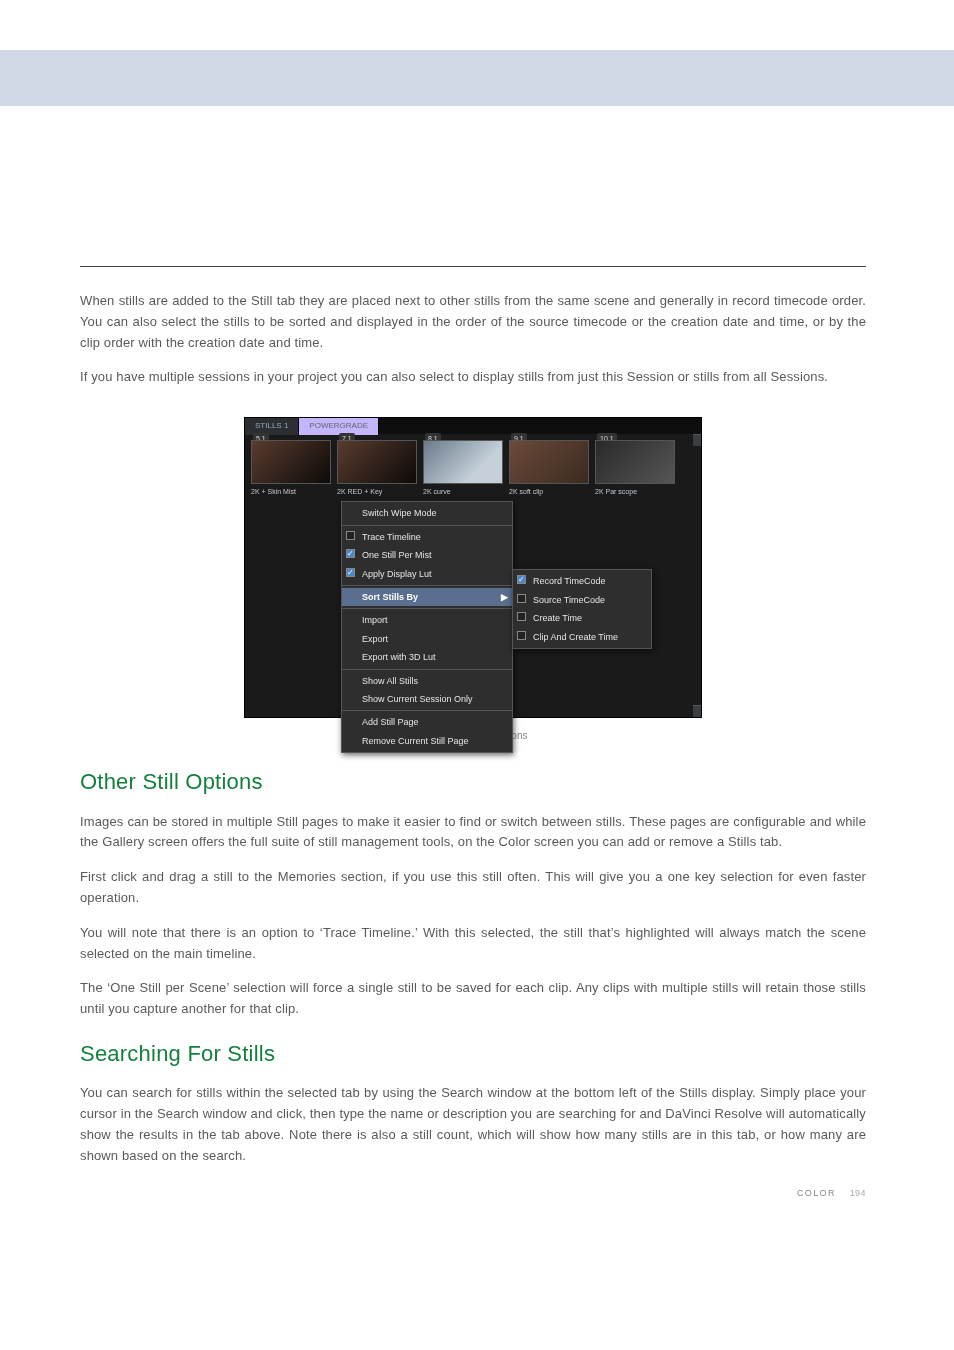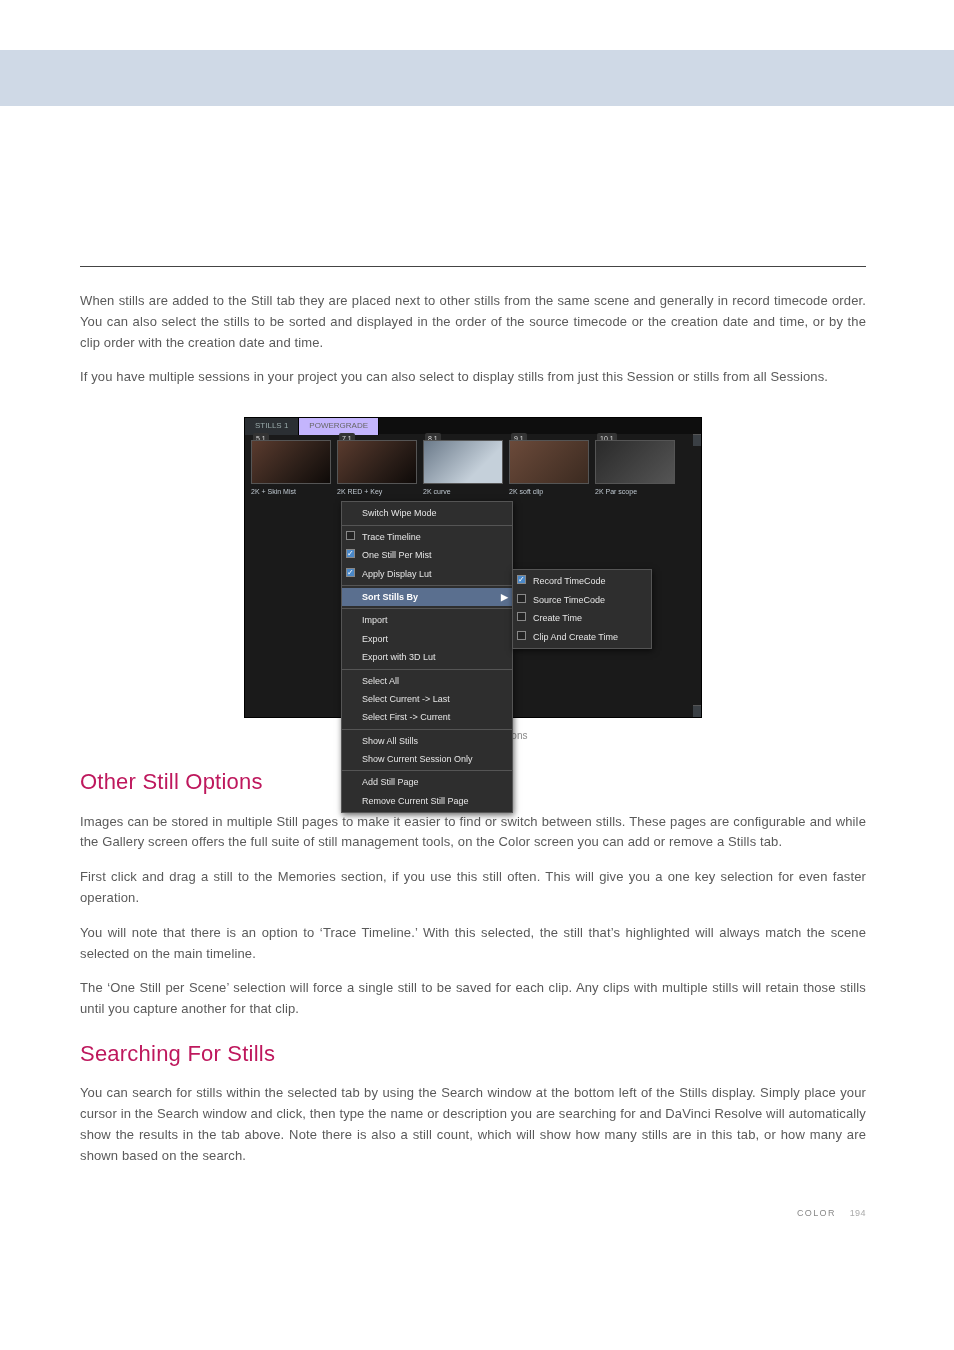--- a/index.html
+++ b/index.html
@@ -26,39 +26,39 @@
     margin: 160px 0 24px 0;
   }
   p.body {
     color: #5a5a5a;
     text-align: justify;
     margin-bottom: 14px;
     font-weight: 300;
     letter-spacing: 0.01em;
   }
   h2.section {
-    color: #be185d;
+    color: #15803d;
     font-weight: 300;
     font-size: 22px;
     margin: 16px 0 12px 0;
     letter-spacing: 0.01em;
   }
   .caption {
     text-align: center;
     font-size: 10px;
     color: #8a8a8a;
     margin: 10px 0 20px 0;
     font-weight: 300;
   }
   .footer {
     text-align: right;
     font-size: 9px;
     letter-spacing: 0.15em;
     color: #888;
-    margin-top: 40px;
+    margin-top: 20px;
   }
   .footer .pg { color: #aaa; margin-left: 10px; letter-spacing: 0.05em; }
 
   
   .figure {
     width: 458px;
     margin: 29px auto 0 auto;
     background: #1a1a1a;
     border: 1px solid #000;
     position: relative;
@@ -244,25 +244,20 @@
         </div>
         <div class="menu-group">
           <div class="menu-item hl"><span>Sort Stills By</span><span class="arrow">▶</span></div>
         </div>
         <div class="menu-group">
           <div class="menu-item">Import</div>
           <div class="menu-item">Export</div>
           <div class="menu-item">Export with 3D Lut</div>
         </div>
         <div class="menu-group">
-          <div class="menu-item">Select All</div>
-          <div class="menu-item">Select Current -&gt; Last</div>
-          <div class="menu-item">Select First -&gt; Current</div>
-        </div>
-        <div class="menu-group">
           <div class="menu-item">Show All Stills</div>
           <div class="menu-item">Show Current Session Only</div>
         </div>
         <div class="menu-group">
           <div class="menu-item">Add Still Page</div>
           <div class="menu-item">Remove Current Still Page</div>
         </div>
       </div>
 
       <div class="submenu">

